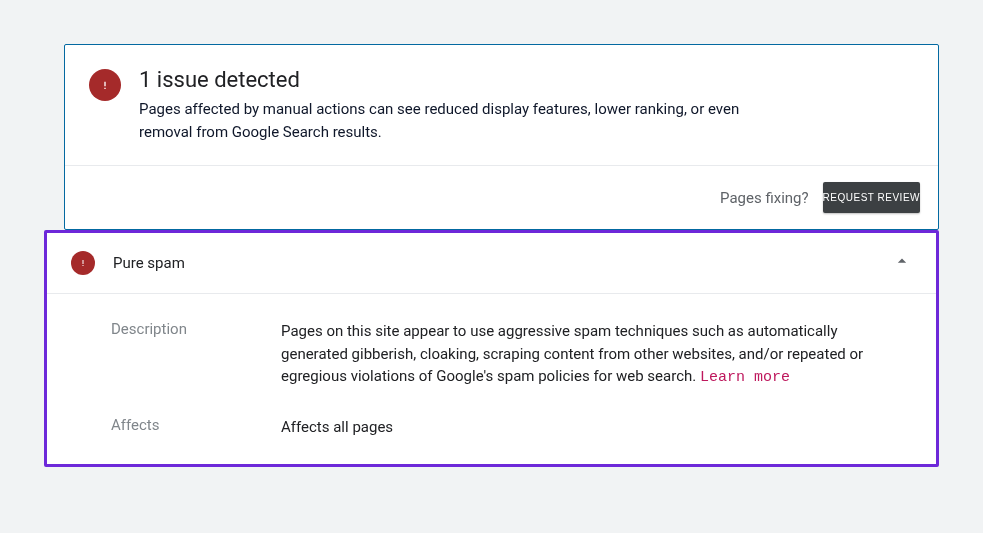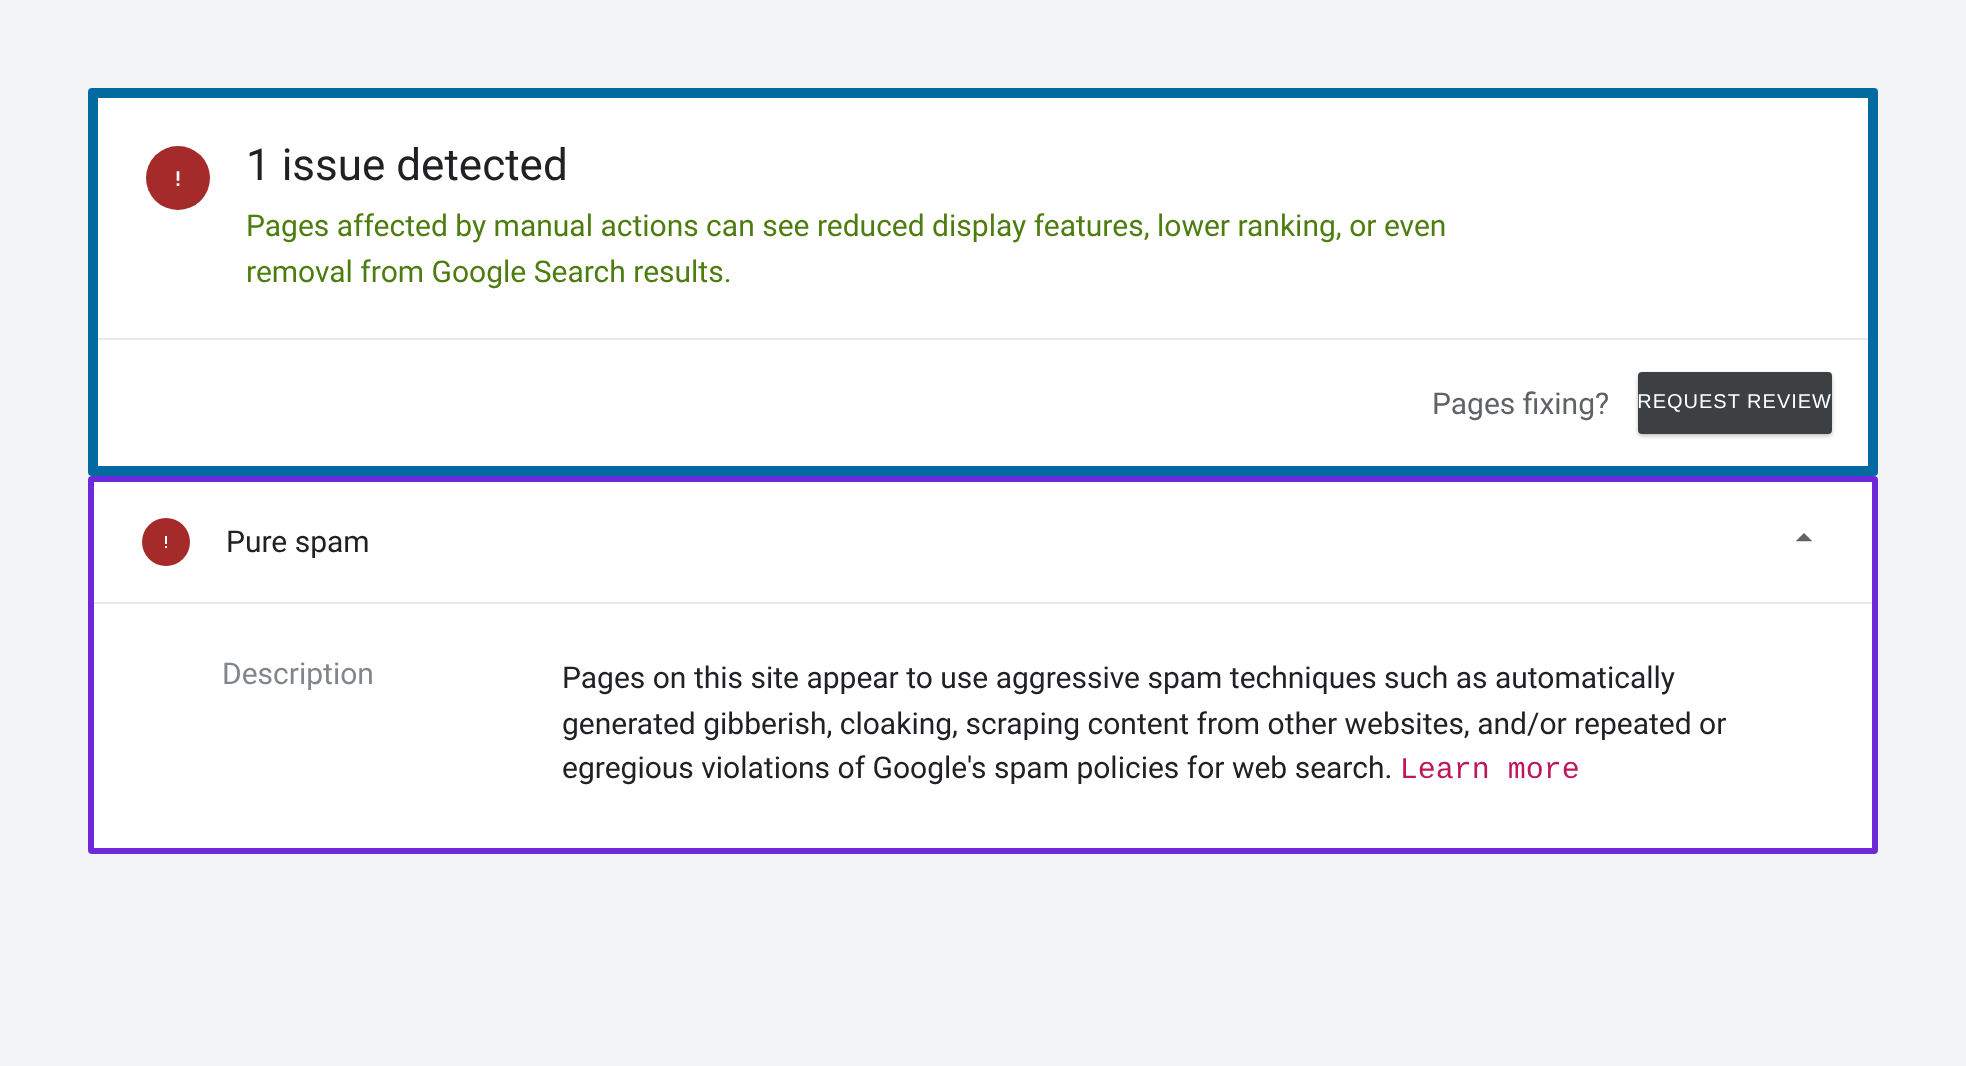--- a/index.html
+++ b/index.html
@@ -12,22 +12,23 @@
       background: #f1f3f4;
       width: 983px;
       height: 533px;
       overflow: hidden;
     }
     .container {
       padding: 44px 44px 20px 44px;
     }
     .card {
       background: #fff;
-      border: 5px solid #0369a1;
+      border: 1px solid #0369a1;
       border-radius: 2px;
+      margin-left: 20px;
     }
     .card-top {
       padding: 22px 24px 22px 24px;
       display: flex;
       align-items: flex-start;
       gap: 18px;
     }
     .alert-icon {
       width: 32px;
       height: 32px;
@@ -45,21 +46,21 @@
       height: 16px;
       fill: #fff;
     }
     .headline {
       color: #202124;
       font-size: 22px;
       font-weight: 400;
       margin-bottom: 6px;
     }
     .subtext {
-      color: #4d7c0f;
+      color: #0f172a;
       font-size: 15px;
       line-height: 1.5;
       max-width: 620px;
     }
     .card-bottom {
       border-top: 1px solid #e8eaed;
       padding: 16px 18px;
       display: flex;
       justify-content: flex-end;
       align-items: center;
@@ -196,15 +197,19 @@
           </svg>
       </div>
     </div>
     <div class="issue-body">
       <div class="row">
         <div class="row-label">Description</div>
         <div class="row-value">
           <span>Pages on this site appear to use aggressive spam techniques such as automatically generated gibberish, cloaking, scraping content from other websites, and/or repeated or egregious violations of Google's spam policies for web search. </span><a class="learn-more">Learn more</a>
         </div>
       </div>
+      <div class="row">
+        <div class="row-label">Affects</div>
+        <div class="row-value">Affects all pages</div>
+      </div>
     </div>
   </div>
 </div>
 
 </body></html>

